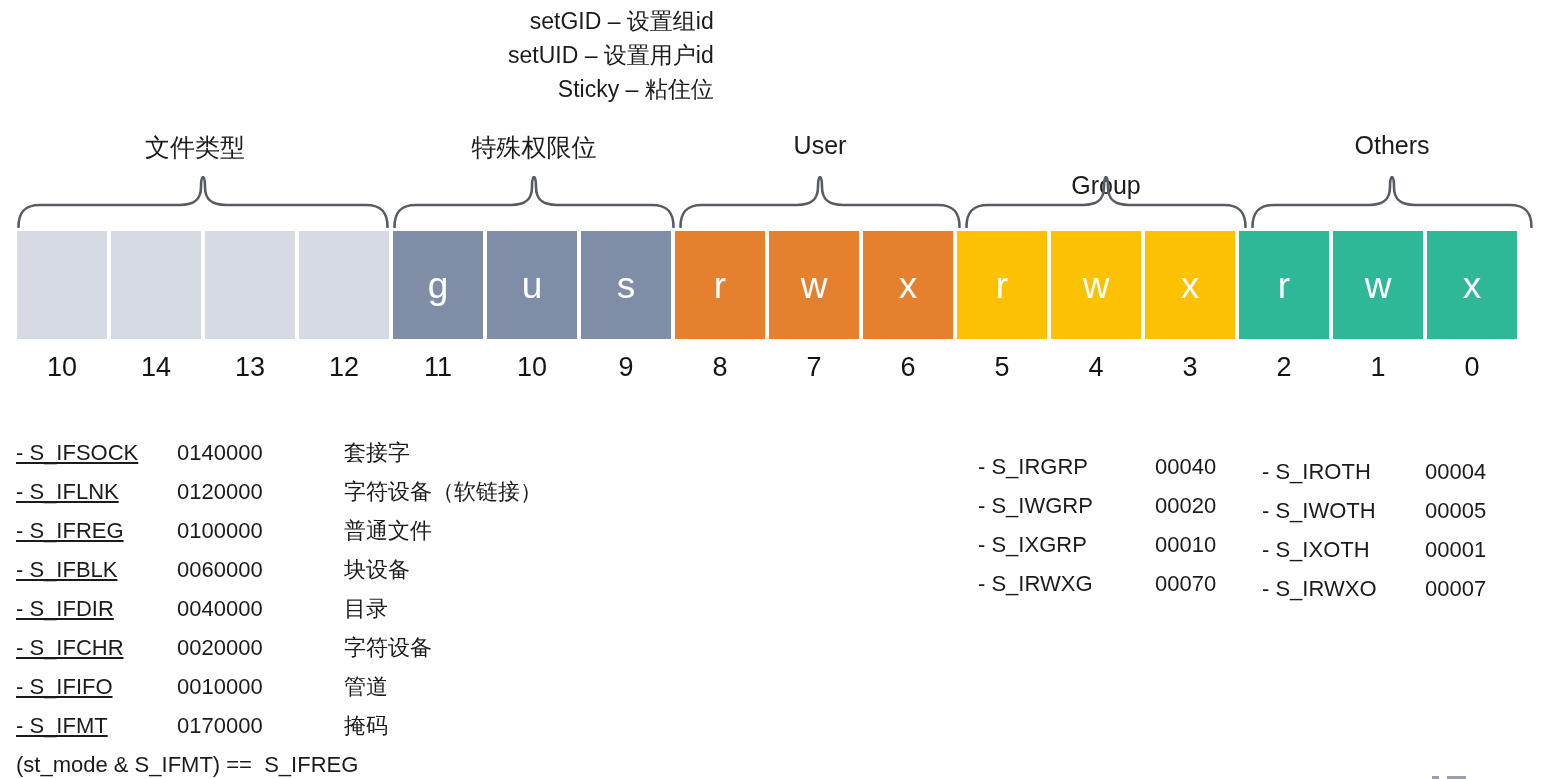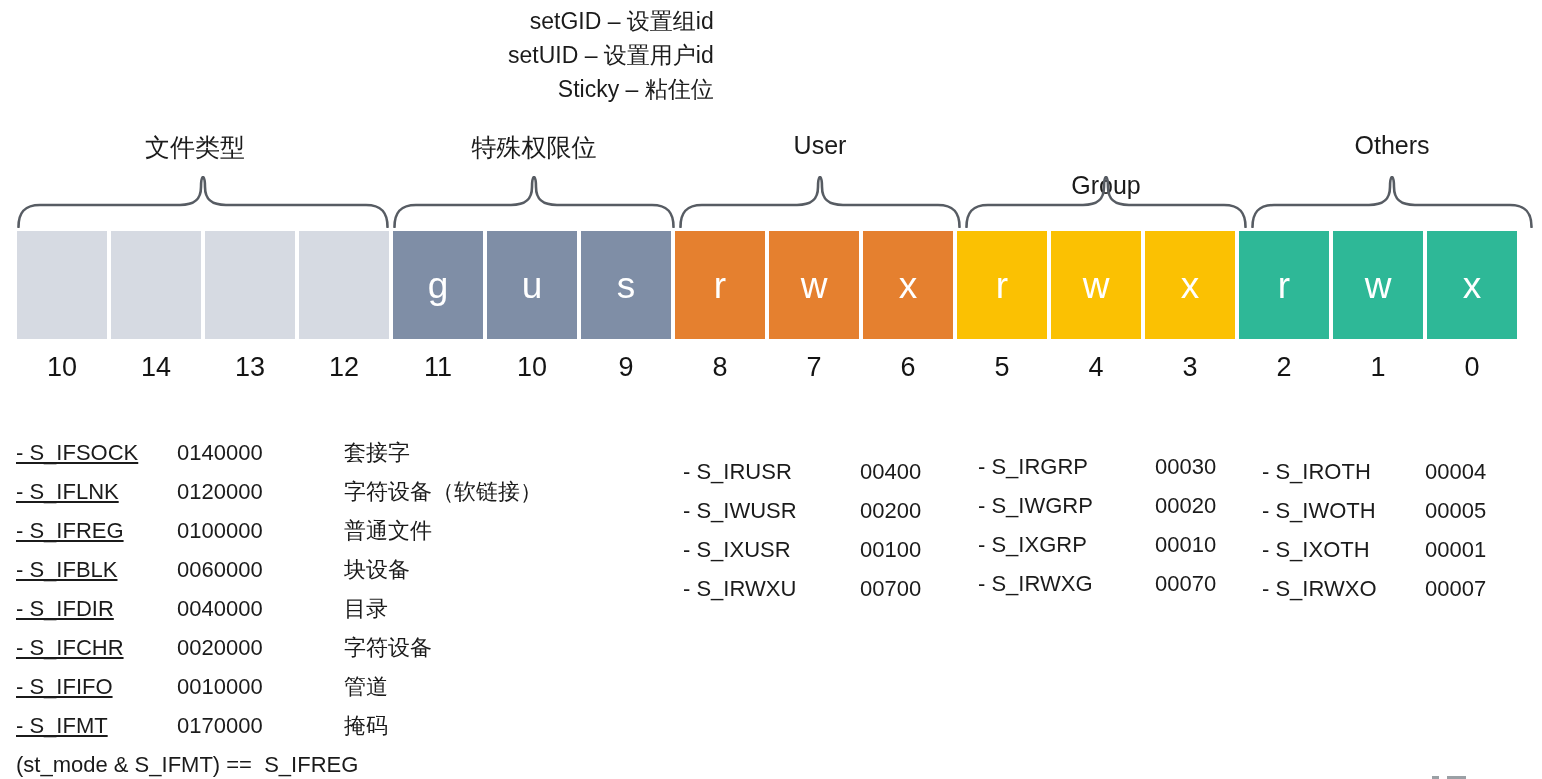--- a/index.html
+++ b/index.html
@@ -191,43 +191,25 @@
         <span class="d">管道</span>
       </div>
     <div class="row">
         <span class="n">- S_IFMT</span>
         <span class="o">0170000</span>
         <span class="d">掩码</span>
       </div>
     <div class="formula">(st_mode &amp; S_IFMT) ==  S_IFREG</div>
   </div>
 
-  <div class="perm-list" id="user-list">
-    <div class="row">
-        <span class="n">- S_IRUSR</span>
-        <span class="v">00400</span>
-      </div>
-    <div class="row">
-        <span class="n">- S_IWUSR</span>
-        <span class="v">00200</span>
-      </div>
-    <div class="row">
-        <span class="n">- S_IXUSR</span>
-        <span class="v">00100</span>
-      </div>
-    <div class="row">
-        <span class="n">- S_IRWXU</span>
-        <span class="v">00700</span>
-      </div>
-  </div>
 
   <div class="perm-list" id="group-list">
     <div class="row">
         <span class="n">- S_IRGRP</span>
-        <span class="v">00030</span>
+        <span class="v">00040</span>
       </div>
     <div class="row">
         <span class="n">- S_IWGRP</span>
         <span class="v">00020</span>
       </div>
     <div class="row">
         <span class="n">- S_IXGRP</span>
         <span class="v">00010</span>
       </div>
     <div class="row">

